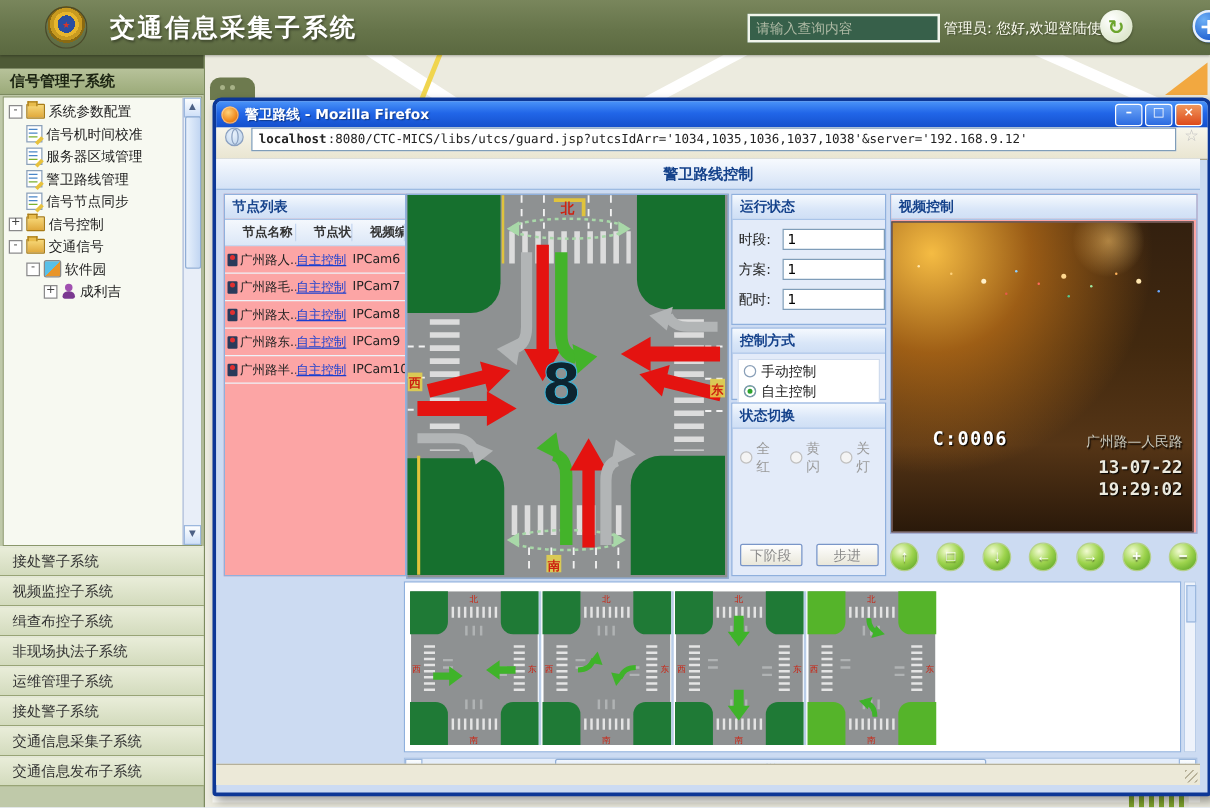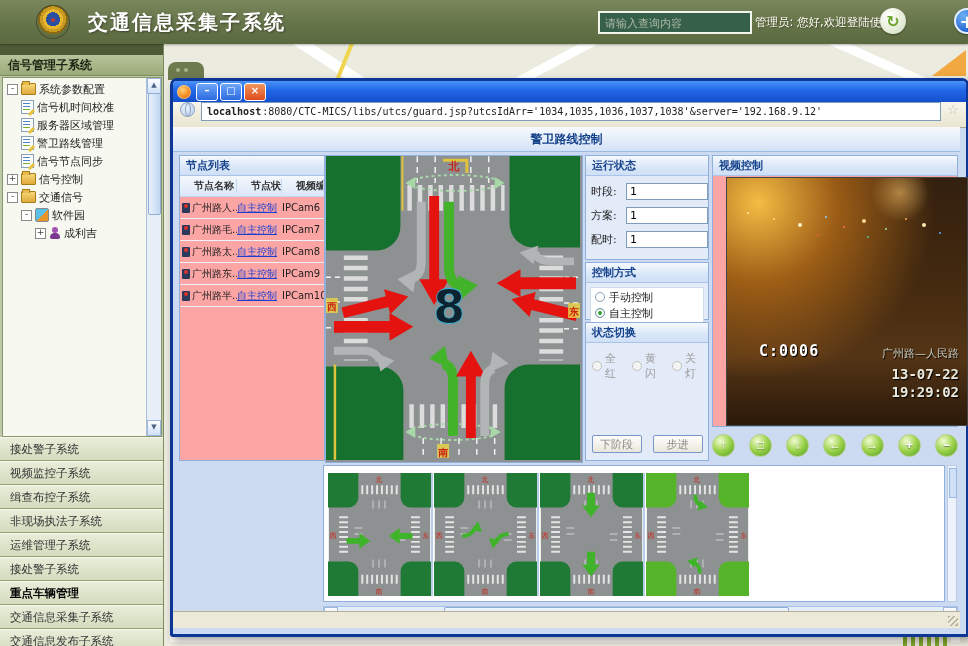--- a/index.html
+++ b/index.html
@@ -121,21 +121,21 @@
   .radio.disabled{border-color:#c0c0c0;background:#f4f4f4;}
   .ss{left:412px;top:195px;width:124px;height:139px;background:#e3ebf9;}
   .ss-opts{display:flex;gap:10px;padding:8px 6px;font-size:11px;color:#9a9a9a;}
   .ss-opt{display:flex;align-items:center;gap:3px;}
   .ss-btns{position:absolute;bottom:7px;left:0;width:100%;display:flex;justify-content:space-around;}
   .xp-btn{width:50px;height:18px;border:1px solid #7a96c8;border-radius:2px;background:linear-gradient(#fefefe,#e9e7da);
     font-size:11px;color:#8a8a8a;text-align:center;line-height:16px;cursor:pointer;font-family:"DejaVu Sans",sans-serif;}
 
   
   .vp{left:539px;top:28px;width:246px;height:272px;}
-  .video{position:absolute;left:13px;top:21px;width:240px;height:247px;background:
+  .video{position:absolute;left:0;top:21px;width:240px;height:247px;background:
     radial-gradient(circle at 13% 10%,rgba(255,196,70,.95),rgba(220,130,26,.6) 26%,rgba(90,50,14,0) 58%),
     radial-gradient(circle at 72% 6%,rgba(255,214,130,.55),rgba(255,214,130,0) 10%),
     linear-gradient(#33200f,#42290f 40%,#553516 72%,#2a190a);border:1px solid #444;}
   .specks{position:absolute;left:20px;top:34px;width:2px;height:2px;border-radius:50%;background:#ffe7b0;
     box-shadow:26px 6px 0 #ffd27a,52px 12px 0 1px #fff0c8,78px 4px 0 #8fd0ff,96px 14px 0 #ff6a5a,116px 8px 0 1px #ffd890,
     138px 16px 0 #9fe8a0,158px 6px 0 #ffb25a,176px 12px 0 1px #ffe7b0,192px 20px 0 #6aa8ff,70px 22px 0 #e85a4a,120px 24px 0 #58c890;}
   .v-camid{position:absolute;left:32px;top:164px;color:#fff;font:bold 15px "DejaVu Sans Mono",monospace;letter-spacing:1px;text-shadow:1px 1px 1px #000;}
   .v-loc{position:absolute;right:8px;top:168px;color:#c9cabe;font-size:11px;text-shadow:1px 1px 1px #000;}
   .v-date,.v-time{position:absolute;right:8px;color:#eceade;font:bold 14px "DejaVu Sans Mono",monospace;text-shadow:1px 1px 1px #000;}
   .v-date{top:188px}.v-time{top:206px}
@@ -254,29 +254,29 @@
         <div class="tv-btn tv-down">▼</div>
       </div>
     </div>
     <div class="sb-menu">
       <div class="menu-item">接处警子系统</div>
       <div class="menu-item">视频监控子系统</div>
       <div class="menu-item">缉查布控子系统</div>
       <div class="menu-item">非现场执法子系统</div>
       <div class="menu-item">运维管理子系统</div>
       <div class="menu-item">接处警子系统</div>
-      <div class="menu-item active">重点车辆管理</div>
       <div class="menu-item">交通信息采集子系统</div>
       <div class="menu-item">交通信息发布子系统</div>
     </div>
   </div>
 
   <div class="window">
     <div class="titlebar">
       <span class="ff-icon"></span>
+      <span class="title-text">警卫路线 - Mozilla Firefox</span>
       <span class="win-btns">
         <span class="win-btn">–</span>
         <span class="win-btn">□</span>
         <span class="win-btn close">×</span>
       </span>
     </div>
     <div class="urlbar">
       <span class="url-globe"></span>
       <span class="url-field">
         <span class="url-host">localhost</span>

